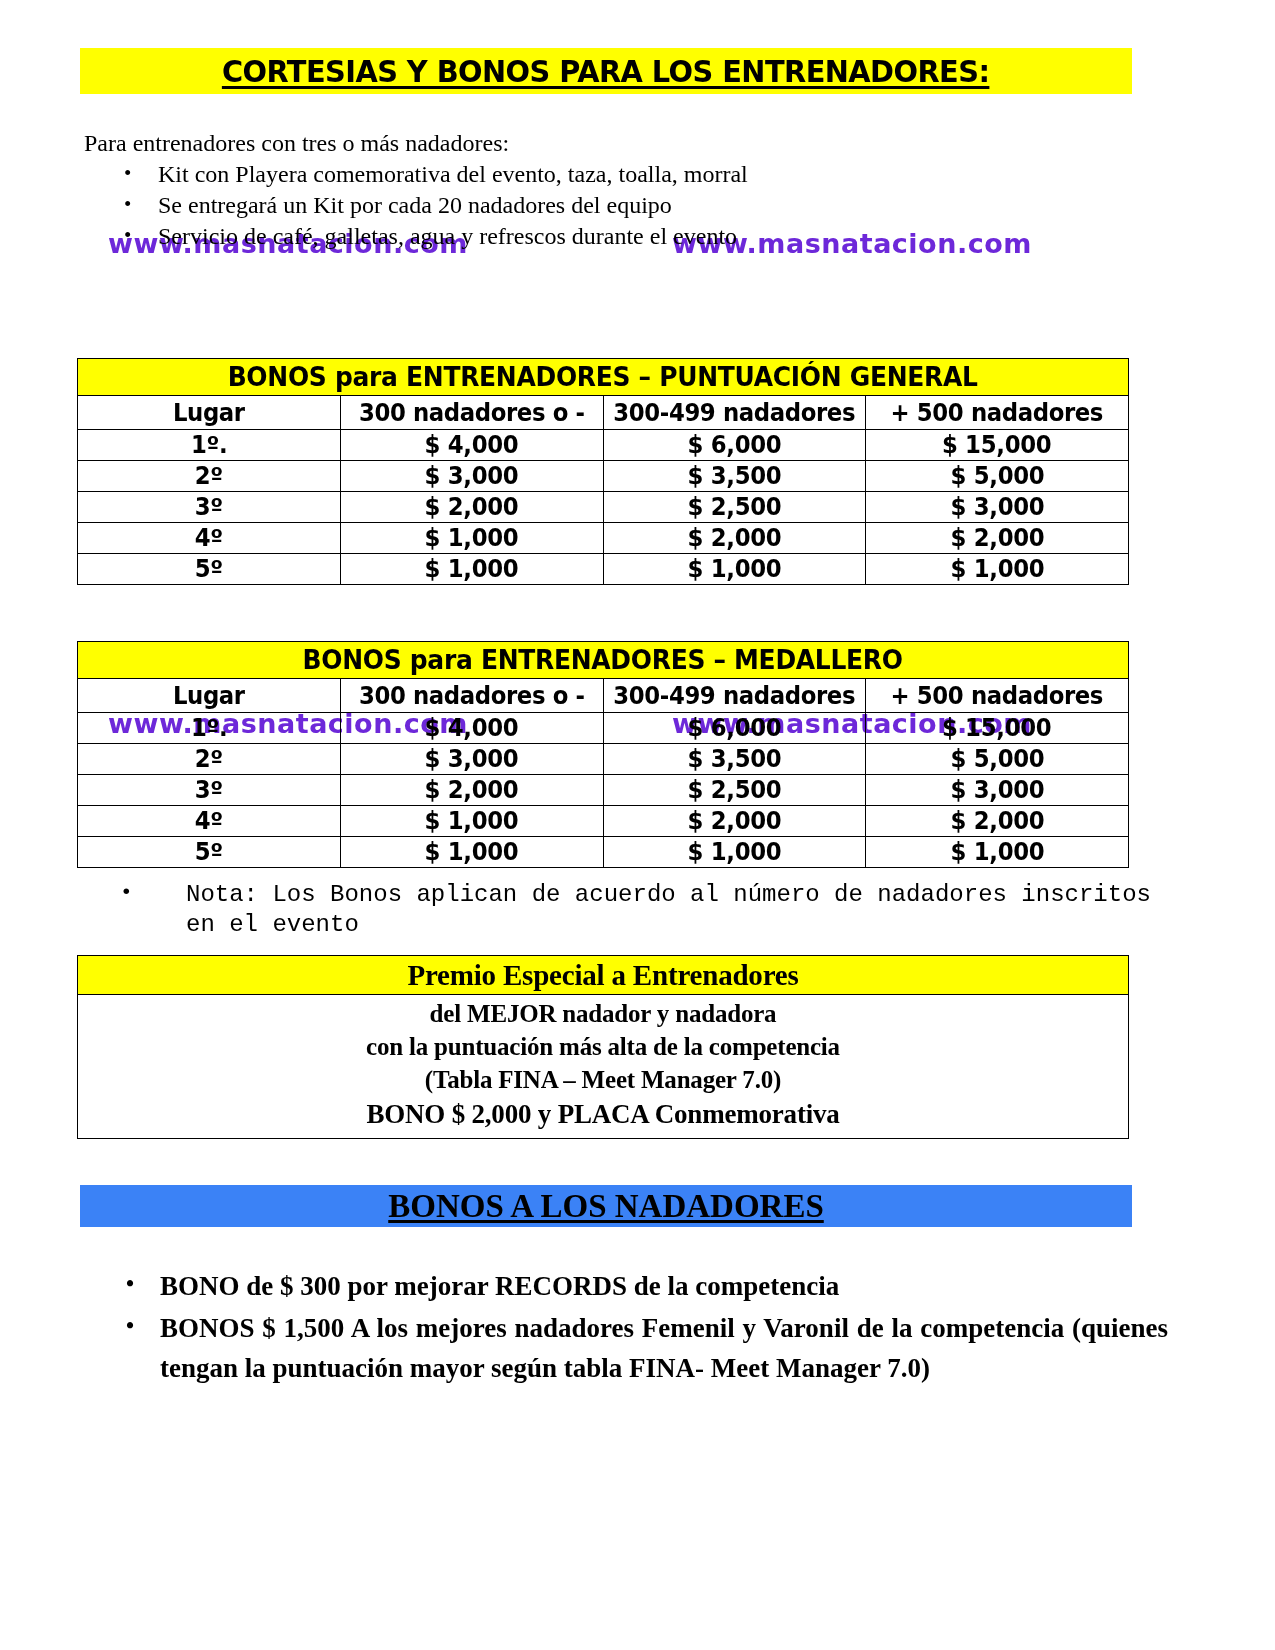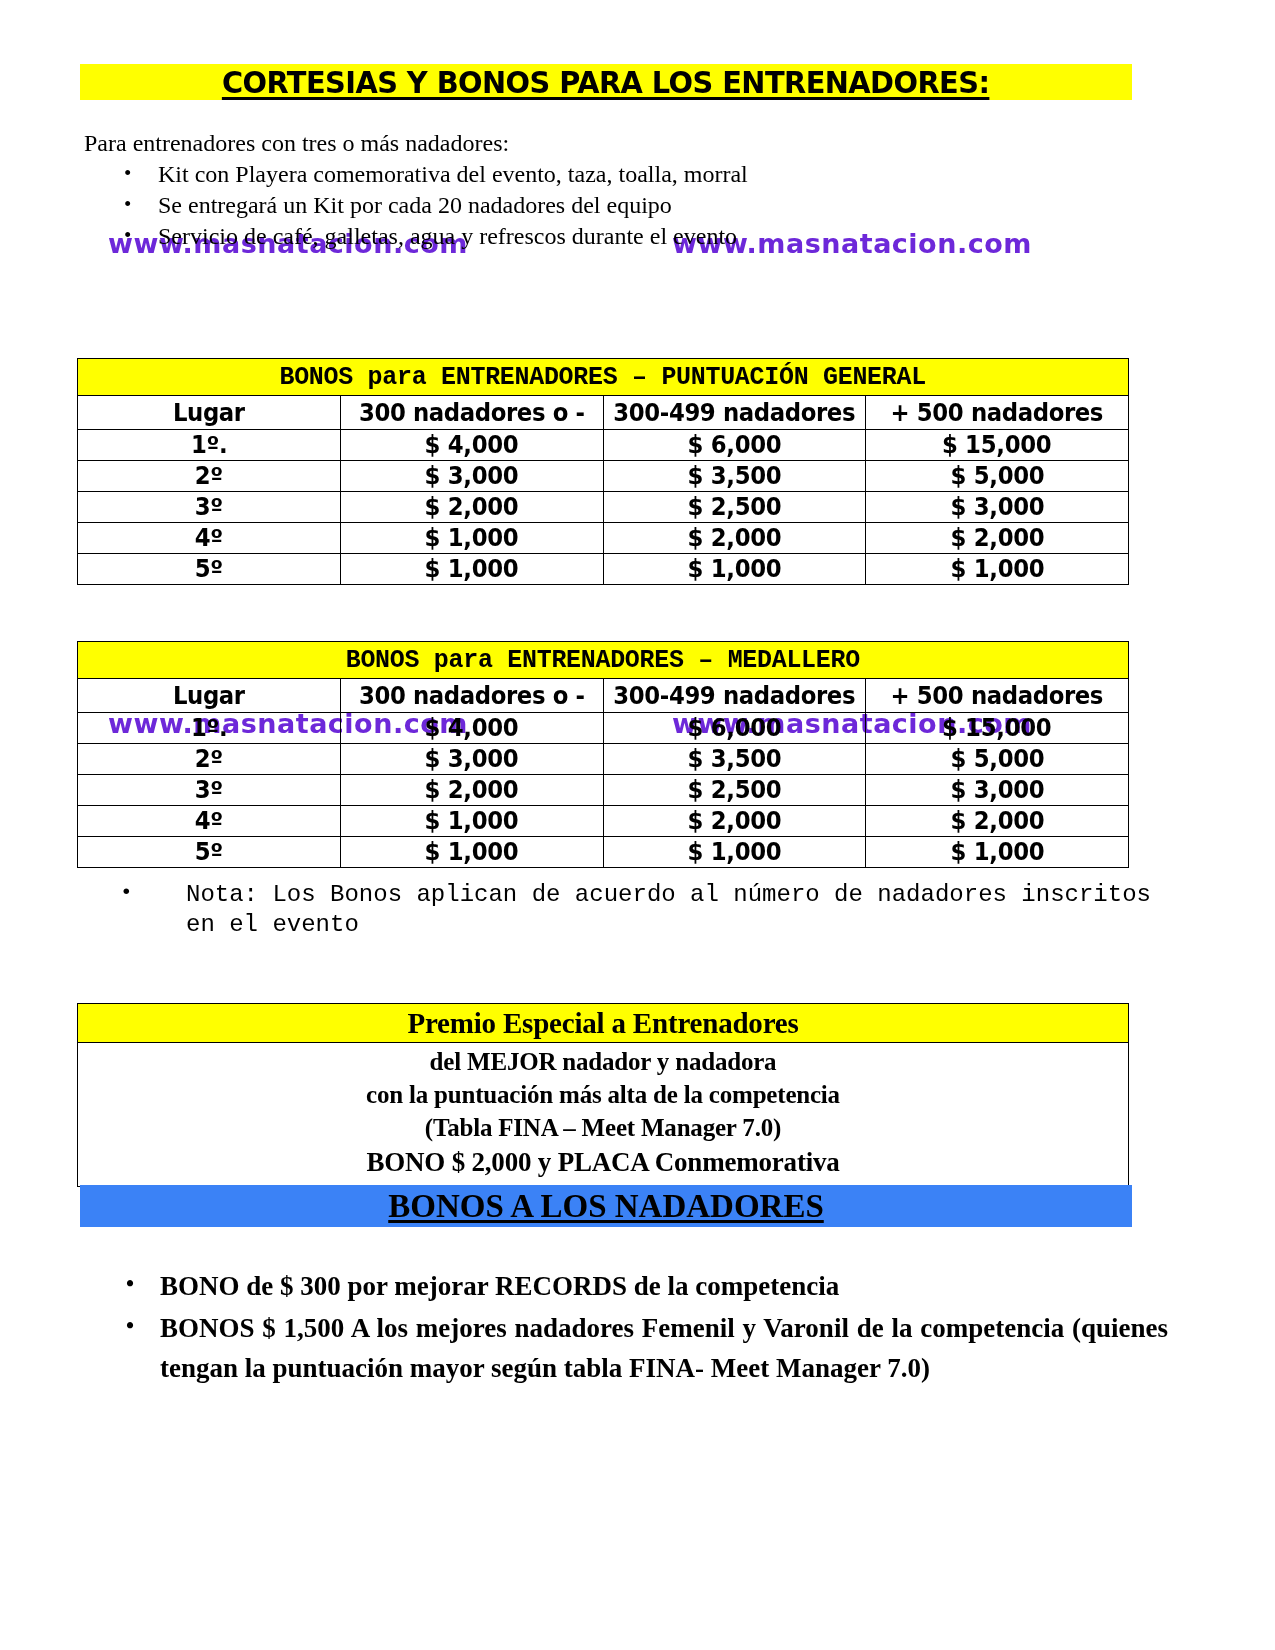--- a/index.html
+++ b/index.html
@@ -39,26 +39,25 @@
   }
 
   .content { position: relative; z-index: 2; }
 
   
   .title-banner {
     position: absolute;
     left: 80px;
     top: 48px;
     width: 1052px;
-    height: 36px;
+    height: 46px;
     background: #ffff00;
     display: flex;
     align-items: center;
     justify-content: center;
-    margin-top: 16px;
   }
   .title-banner .title-text {
     font-family: "DejaVu Sans", "Liberation Sans", sans-serif;
     font-weight: 700;
     font-size: 31px;
     letter-spacing: -0.6px;
     text-decoration: underline;
     text-underline-offset: 4px;
     text-decoration-thickness: 3px;
     transform: scaleX(0.93);
@@ -113,21 +112,20 @@
     text-align: center;
     vertical-align: middle;
     font-weight: 700;
   }
   .bonus-table .tbl-title {
     background: #ffff00;
     height: 36px;
     font-size: 26px;
     letter-spacing: -0.3px;
     white-space: nowrap;
-    font-family: Liberation Mono, monospace;
   }
   .bonus-table .tbl-title span { display: inline-block; transform: scaleX(0.96); }
   .bonus-table .col-head {
     height: 33px;
     font-size: 24px;
     letter-spacing: -0.4px;
   }
   .bonus-table .col-head span { display: inline-block; transform: scaleX(0.95); }
   .bonus-table .cell {
     height: 30px;
@@ -159,21 +157,20 @@
   }
 
   
   .premio-box {
     position: absolute;
     left: 77px;
     top: 955px;
     width: 1052px;
     border: 1.5px solid #000000;
     box-sizing: border-box;
-    margin-top: 48px;
   }
   .premio-head {
     background: #ffff00;
     text-align: center;
     font-weight: 700;
     font-size: 29px;
     line-height: 38px;
     letter-spacing: -0.2px;
     border-bottom: 1px solid #000000;
   }

